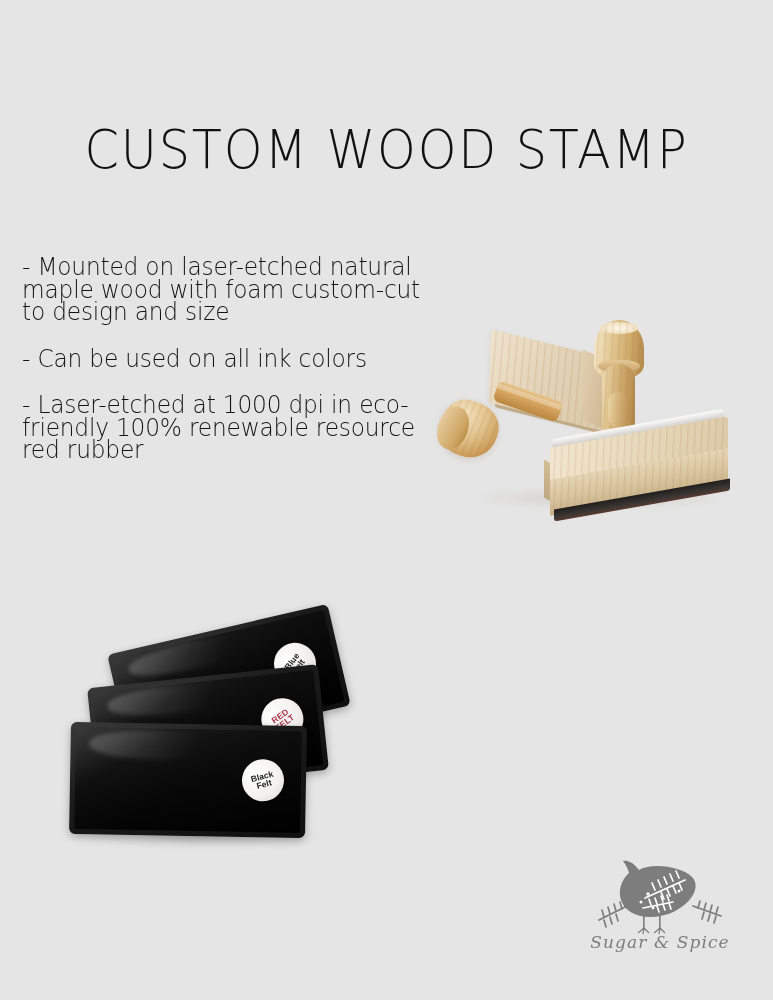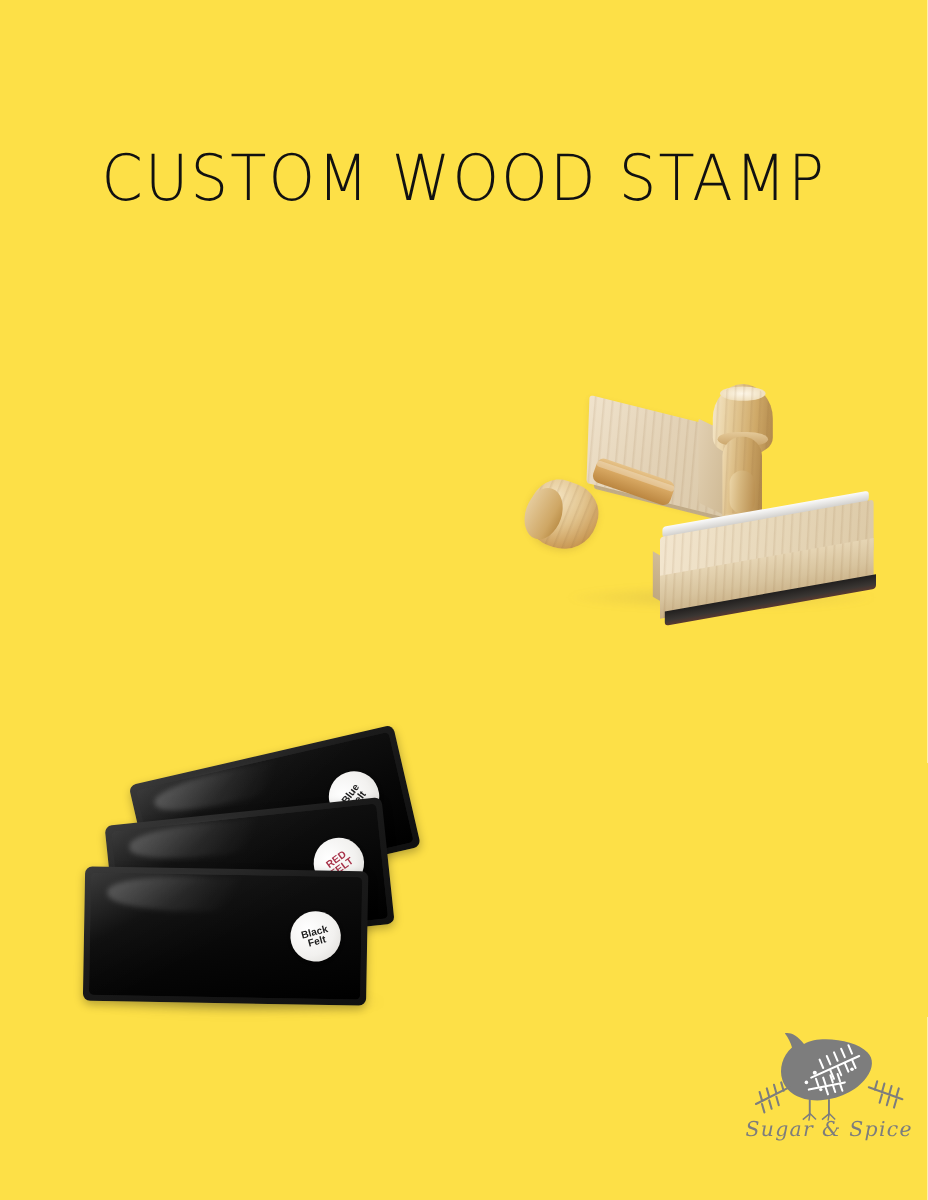--- a/index.html
+++ b/index.html
@@ -9,21 +9,21 @@
   }
   body {
     font-family: "Liberation Sans", sans-serif;
     -webkit-font-smoothing: antialiased;
   }
 
   #page {
     position: relative;
     width: 773px;
     height: 1000px;
-    background: #fde047;
+    background: #e5e5e5;
     overflow: hidden;
   }
 
   
   .page-title {
     position: absolute;
     left: 0;
     top: 86px;
     width: 773px;
     text-align: center;
@@ -335,21 +335,21 @@
     position: absolute;
     left: 4px; top: 196px;
     width: 250px; height: 22px;
     background: radial-gradient(ellipse at 50% 50%, rgba(40,40,40,.22) 0%, rgba(255,255,255,0) 70%);
     filter: blur(4px);
   }
 
   
   .brand-logo {
     position: absolute;
-    left: 616px;
+    left: 585px;
     top: 858px;
     width: 150px;
     height: 116px;
     text-decoration: underline;
   }
   .brand-mark { position: absolute; left: 8px; top: 0; width: 134px; height: 76px; }
   .brand-name {
     position: absolute;
     left: 0; top: 74px;
     width: 150px;
@@ -362,20 +362,25 @@
     color: #7d7d7d;
   }
 </style>
 </head>
 <body>
 
 <div id="page">
 
   <h1 class="page-title">CUSTOM WOOD STAMP</h1>
 
+  <div class="features">
+    <div class="feature-item">- Mounted on laser-etched natural maple wood with foam custom-cut to design and size</div>
+    <div class="feature-item">- Can be used on all ink colors</div>
+    <div class="feature-item">- Laser-etched at 1000 dpi in eco-friendly 100% renewable resource red rubber</div>
+  </div>
 
   <div class="stamps-photo">
 
     <div class="photo-shadow"></div>
 
     <div class="stamp-back">
       <div class="sb-block-side"></div>
       <div class="sb-block-top">
           <div class="wood-grain"></div>
         </div>

